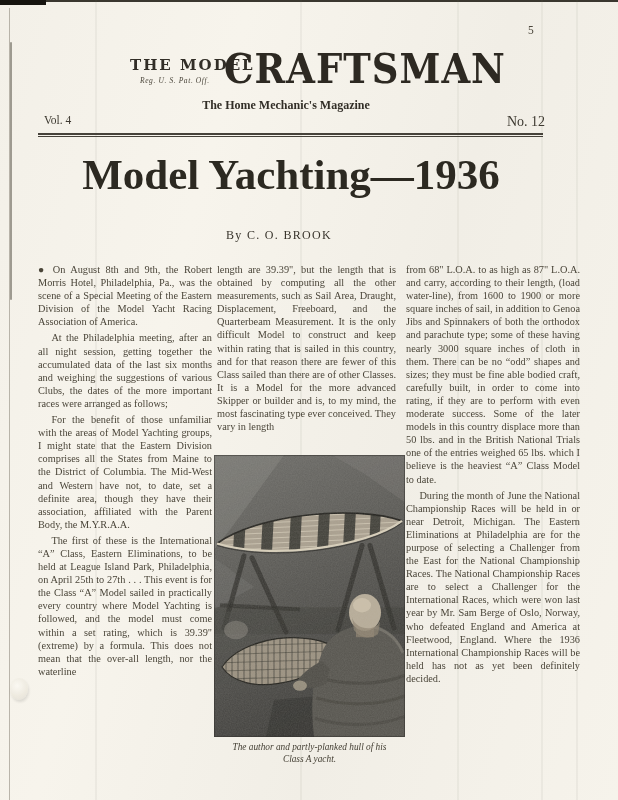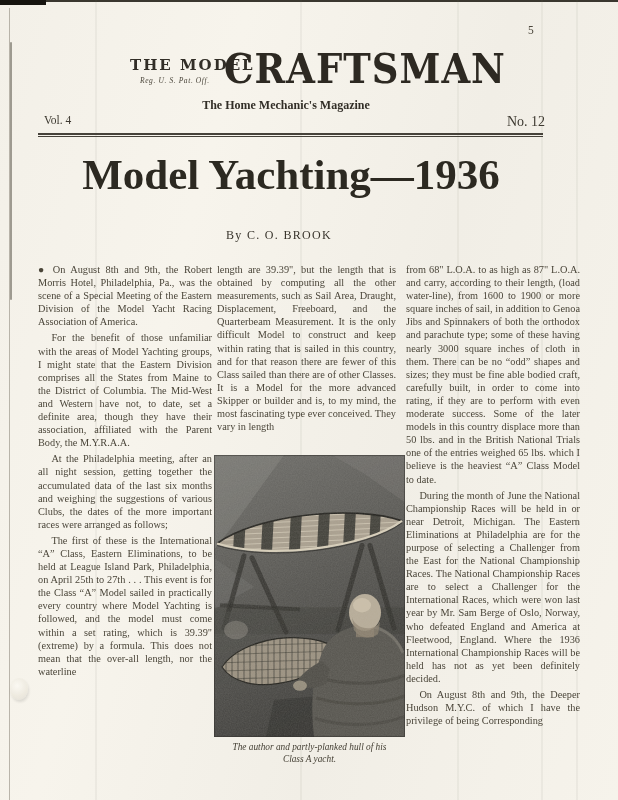--- a/index.html
+++ b/index.html
@@ -71,33 +71,32 @@
 
   <div class="vol">Vol. 4</div>
   <div class="issue">No. 12</div>
   <div class="header-rule"></div>
 
   <h1 class="article-title" style="margin:0">Model Yachting—1936</h1>
   <div class="article-byline">By C. O. BROOK</div>
 
   <div class="col col-left">
     <p class="noindent">● On August 8th and 9th, the Robert Morris Hotel, Philadelphia, Pa., was the scene of a Special Meeting of the Eastern Division of the Model Yacht Racing Association of America.</p>
+    <p>At the Philadelphia meeting, after an all night session, getting together the accumulated data of the last six months and weighing the suggestions of various Clubs, the dates of the more important races were arranged as follows;</p>
     <p>For the benefit of those unfamiliar with the areas of Model Yachting groups, I might state that the Eastern Division comprises all the States from Maine to the District of Columbia. The Mid-West and Western have not, to date, set a definite area, though they have their association, affiliated with the Parent Body, the M.Y.R.A.A.</p>
-    <p>At the Philadelphia meeting, after an all night session, getting together the accumulated data of the last six months and weighing the suggestions of various Clubs, the dates of the more important races were arranged as follows;</p>
     <p>The first of these is the International “A” Class, Eastern Eliminations, to be held at League Island Park, Philadelphia, on April 25th to 27th . . . This event is for the Class “A” Model sailed in practically every country where Model Yachting is followed, and the model must come within a set rating, which is 39.39" (extreme) by a formula. This does not mean that the over-all length, nor the waterline</p>
   </div>
 
   <div class="col col-mid">
     <p class="noindent">length are 39.39", but the length that is obtained by computing all the other measurements, such as Sail Area, Draught, Displacement, Freeboard, and the Quarterbeam Measurement. It is the only difficult Model to construct and keep within rating that is sailed in this country, and for that reason there are fewer of this Class sailed than there are of other Classes. It is a Model for the more advanced Skipper or builder and is, to my mind, the most fascinating type ever conceived. They vary in length</p>
   </div>
 
   <div class="col col-right">
     <p class="noindent">from 68" L.O.A. to as high as 87" L.O.A. and carry, according to their length, (load water-line), from 1600 to 1900 or more square inches of sail, in addition to Genoa Jibs and Spinnakers of both the orthodox and parachute type; some of these having nearly 3000 square inches of cloth in them. There can be no “odd” shapes and sizes; they must be fine able bodied craft, carefully built, in order to come into rating, if they are to perform with even moderate success. Some of the later models in this country displace more than 50 lbs. and in the British National Trials one of the entries weighed 65 lbs. which I believe is the heaviest “A” Class Model to date.</p>
     <p>During the month of June the National Championship Races will be held in or near Detroit, Michigan. The Eastern Eliminations at Philadelphia are for the purpose of selecting a Challenger from the East for the National Championship Races. The National Championship Races are to select a Challenger for the International Races, which were won last year by Mr. Sam Berge of Oslo, Norway, who defeated England and America at Fleetwood, England. Where the 1936 International Championship Races will be held has not as yet been definitely decided.</p>
-    <p>On August 8th and 9th, the Deeper Hudson M.Y.C. of which I have the privilege of being Corresponding</p>
   </div>
 
   <div class="photo">
     <svg viewBox="0 0 191 274" preserveAspectRatio="none">
       <defs>
         <linearGradient id="pbg" x1="0" y1="0" x2="0.3" y2="1">
           <stop offset="0" stop-color="#6f6e6a"></stop>
           <stop offset="0.45" stop-color="#5a5955"></stop>
           <stop offset="1" stop-color="#403f3c"></stop>
         </linearGradient>

